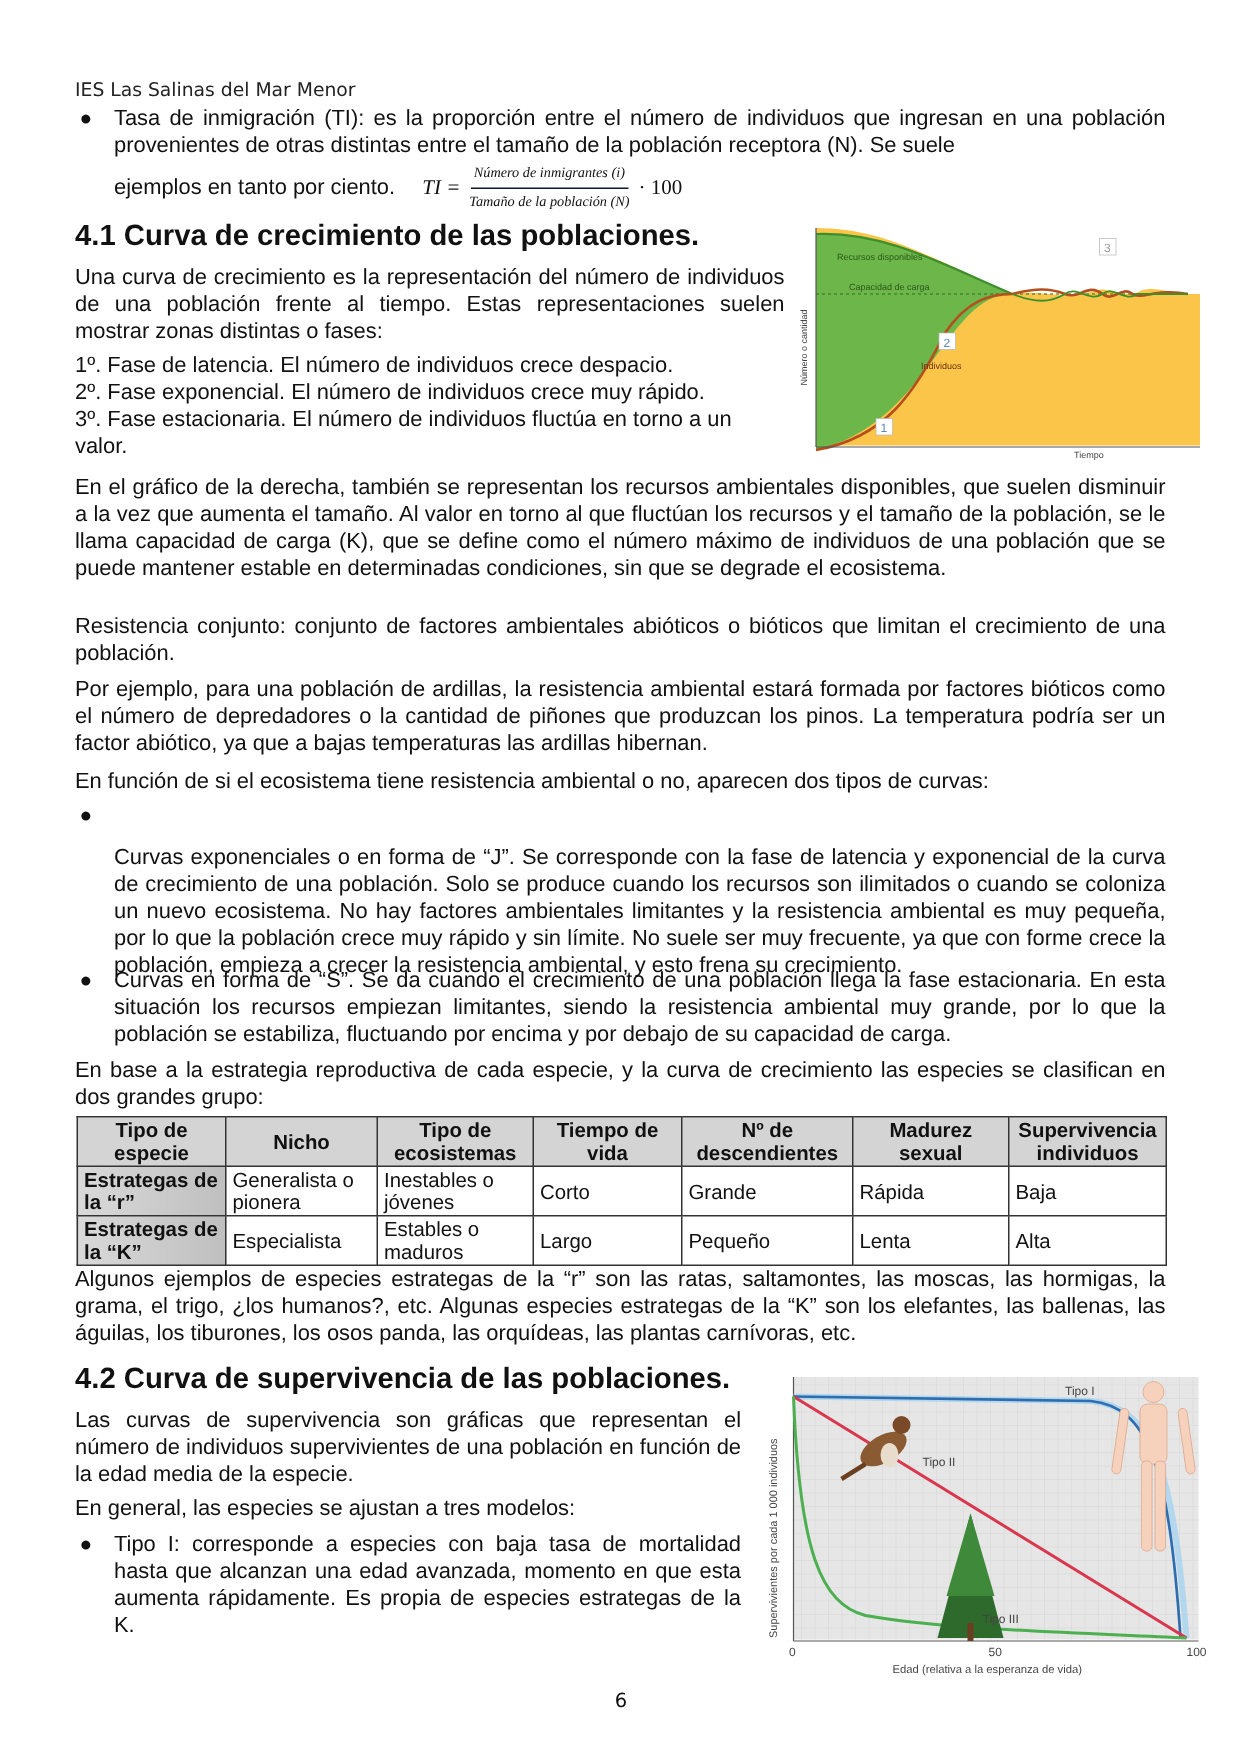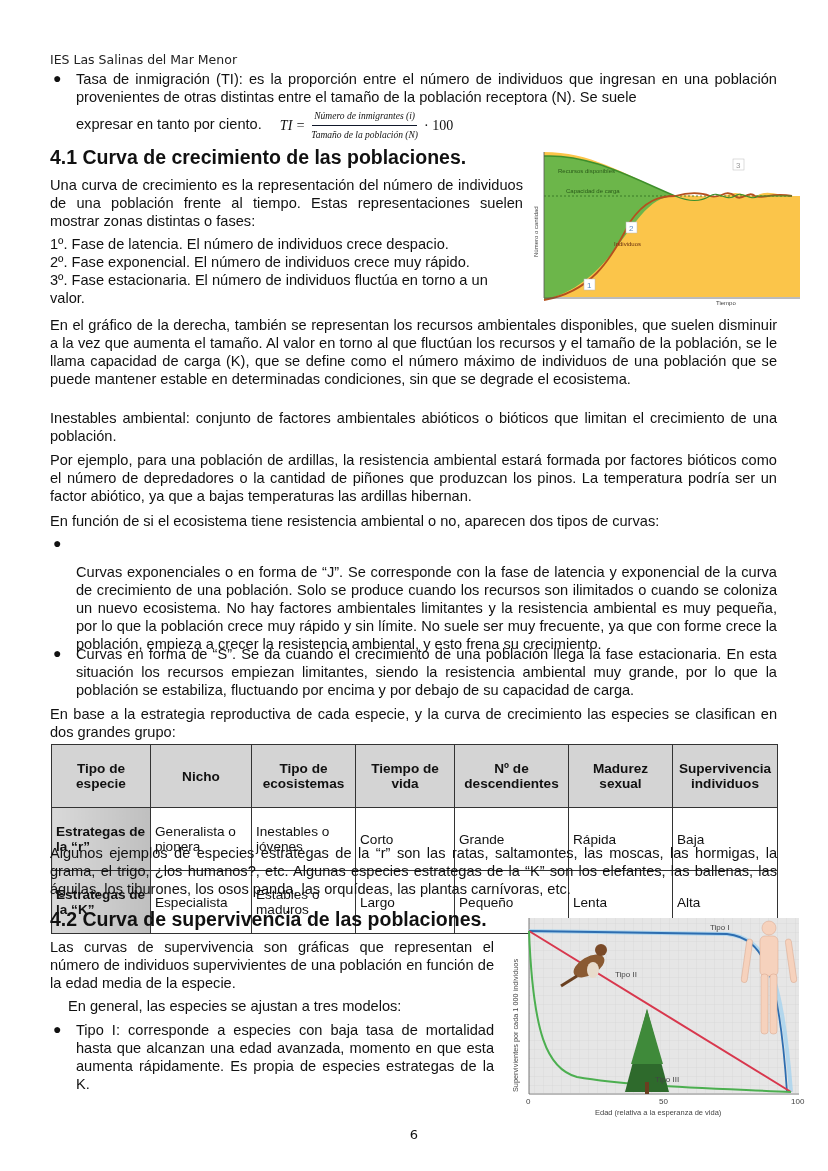--- a/index.html
+++ b/index.html
@@ -15,42 +15,42 @@
   .indent { left:76px; width:701px; }
   .indent2 { left:76px; width:418px; }
   h2 { position:absolute; left:50px; margin:0; font-size:19.5px; font-weight:bold; }
   .formula { font-family:Liberation Serif, serif; font-style:italic; display:inline-flex; align-items:center; gap:4px; vertical-align:middle; font-size:14px; margin-left:14px;}
   .frac { display:inline-flex; flex-direction:column; align-items:center; font-size:9.5px; }
   .frac .num { border-bottom:1px solid #0f172a; padding:0 2px; }
   .frac .den { padding:0 2px; }
   .fn { font-style:normal; }
   .list-item { position:absolute; left:50px; font-size:14.6px; line-height:18px; }
   table.cmp { position:absolute; left:51px; top:744px; width:727px; border-collapse:collapse; font-size:13.6px; line-height:15px; }
-  table.cmp th, table.cmp td { border:1.5px solid #333; padding:16px 4px; }
+  table.cmp th, table.cmp td { border:1.5px solid #333; padding:1px 4px; }
   table.cmp th { background:#d4d4d4; font-weight:bold; text-align:center; }
   table.cmp td.rh { background:linear-gradient(90deg,#d9d9d9,#bfbfbf); font-weight:bold; text-align:left; }
   table.cmp td { text-align:left;margin-left:26px; }
   .fig1 { position:absolute; left:530px; top:152px; width:270px; height:155px; }
   .fig2 { position:absolute; left:507px; top:914px; width:305px; height:210px; }
   .pnum { position:absolute; top:1127px; left:0; width:828px; text-align:center; font-family:"DejaVu Sans", sans-serif; font-size:13px; }
 </style>
 </head>
 <body>
 
 <div class="hdr">
   <span>IES Las Salinas del Mar Menor</span>
 </div>
 
 <span class="bullet" style="top:70px;">●</span>
 <p class="p indent" style="top:70px;">
   <span class="b">Tasa de inmigración (TI)</span><span>: es la proporción entre el número de individuos que ingresan en una</span>
   <span>población provenientes de otras distintas entre el tamaño de la población receptora (N). Se suele</span>
 </p>
 <div class="p indent" style="top:107px; text-align:left;">
-  <span>expresar en tanto por ciento.</span>
+  <span>ejemplos en tanto por ciento.</span>
   <span class="formula">
     <span>TI =</span>
     <span class="frac">
       <span class="num">Número de inmigrantes (i)</span>
       <span class="den">Tamaño de la población (N)</span>
     </span>
     <span class="fn">· 100</span>
   </span>
 </div>
 
@@ -92,21 +92,21 @@
   <text x="99" y="79" font-size="8" fill="#5a8ac0" font-family="Liberation Sans, sans-serif">2</text>
   <rect x="203" y="7" width="11" height="11" fill="#fff" stroke="#bbb" stroke-width="0.5"></rect>
   <text x="206" y="16" font-size="8" fill="#999" font-family="Liberation Sans, sans-serif">3</text>
 </svg>
 
 <p class="p" style="top:316px;">
   <span>En el gráfico de la derecha, también se representan los recursos ambientales disponibles, que suelen disminuir a la vez que aumenta el tamaño. Al valor en torno al que fluctúan los recursos y el tamaño de la población, se le llama </span><span class="b">capacidad de carga (K)</span><span>, que se define como el número máximo de individuos de una población que se puede mantener estable en determinadas condiciones, sin que se degrade el ecosistema.</span>
 </p>
 
 <p class="p" style="top:409px;">
-  <span class="b">Inestables ambiental</span><span>: conjunto de factores ambientales abióticos o bióticos que limitan el crecimiento de una población.</span>
+  <span class="b">Resistencia conjunto</span><span>: conjunto de factores ambientales abióticos o bióticos que limitan el crecimiento de una población.</span>
 </p>
 
 <p class="p" style="top:451px;">Por ejemplo, para una población de ardillas, la resistencia ambiental estará formada por factores bióticos como el número de depredadores o la cantidad de piñones que produzcan los pinos. La temperatura podría ser un factor abiótico, ya que a bajas temperaturas las ardillas hibernan.</p>
 
 <p class="p" style="top:512px;">En función de si el ecosistema tiene resistencia ambiental o no, aparecen dos tipos de curvas:</p>
 
 <span class="bullet" style="top:535px;">●</span>
 <p class="p indent" style="top:519px;margin-top:44px;">
   <span class="b">Curvas exponenciales</span><span> o en forma de “J”. Se corresponde con la fase de latencia y exponencial de la curva de crecimiento de una población. Solo se produce cuando los recursos son ilimitados o cuando se coloniza un nuevo ecosistema. No hay factores ambientales limitantes y la resistencia ambiental es muy pequeña, por lo que la población crece muy rápido y sin límite. No suele ser muy frecuente, ya que con forme crece la población, empieza a crecer la resistencia ambiental, y esto frena su crecimiento.</span>
 </p>
@@ -150,21 +150,21 @@
       <td>Alta</td>
     </tr>
   </tbody>
 </table>
 
 <p class="p" style="top:844px;">Algunos ejemplos de especies estrategas de la “r” son las ratas, saltamontes, las moscas, las hormigas, la grama, el trigo, ¿los humanos?, etc. Algunas especies estrategas de la “K” son los elefantes, las ballenas, las águilas, los tiburones, los osos panda, las orquídeas, las plantas carnívoras, etc.</p>
 
 <h2 style="top:908px;">4.2 Curva de supervivencia de las poblaciones.</h2>
 
 <p class="p narrow2" style="top:938px;">Las curvas de supervivencia son gráficas que representan el número de individuos supervivientes de una población en función de la edad media de la especie.</p>
-<p class="p narrow2" style="top:997px;margin-left:18px;">En general, las especies se ajustan a tres modelos:</p>
+<p class="p narrow2" style="top:997px;">En general, las especies se ajustan a tres modelos:</p>
 
 <span class="bullet" style="top:1021px;">●</span>
 <p class="p indent2" style="top:1021px;">
   <span class="b">Tipo I:</span><span> corresponde a especies con baja tasa de mortalidad hasta que alcanzan una edad avanzada, momento en que esta aumenta rápidamente. Es propia de especies estrategas de la K.</span>
 </p>
 
 <svg class="fig2" viewBox="0 0 305 210">
   <defs>
     <pattern id="g" width="9" height="9" patternUnits="userSpaceOnUse">
       <path d="M9,0 L0,0 0,9" fill="none" stroke="#cfcfcf" stroke-width="0.5"></path>

